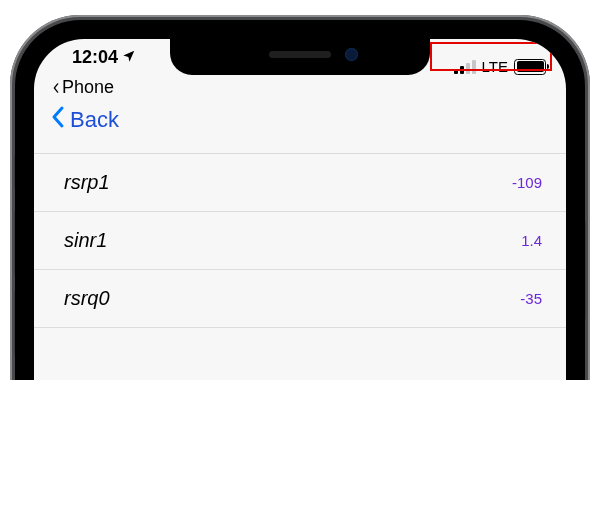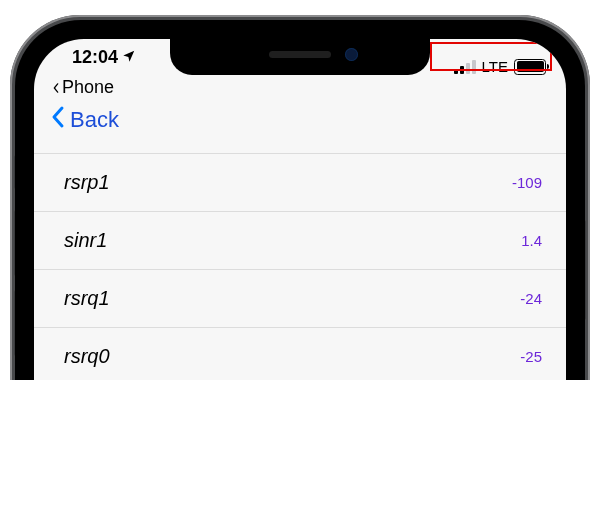--- a/index.html
+++ b/index.html
@@ -110,26 +110,22 @@
         <div class="list">
           <div class="row">
             <span class="key">rsrp1</span>
             <span class="val">-109</span>
           </div>
           <div class="row">
             <span class="key">sinr1</span>
             <span class="val">1.4</span>
           </div>
           <div class="row">
-            <span class="key">rsrq1</span>
-            <span class="val">-24</span>
-          </div>
-          <div class="row">
             <span class="key">rsrq0</span>
-            <span class="val">-25</span>
+            <span class="val">-35</span>
           </div>
           <div class="row">
             
             
           </div>
         </div>
 
       </div>
     </div>
   </div>

